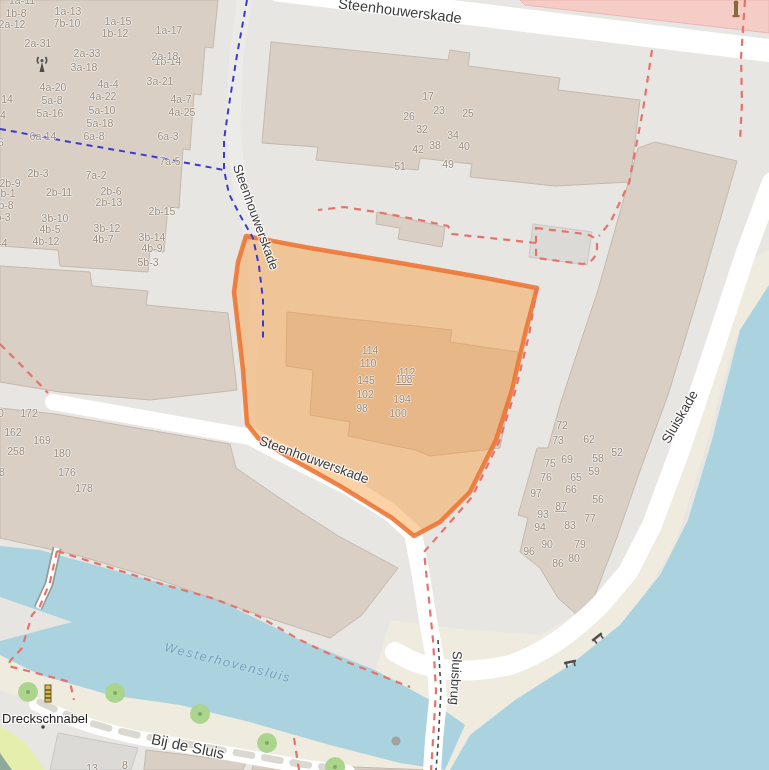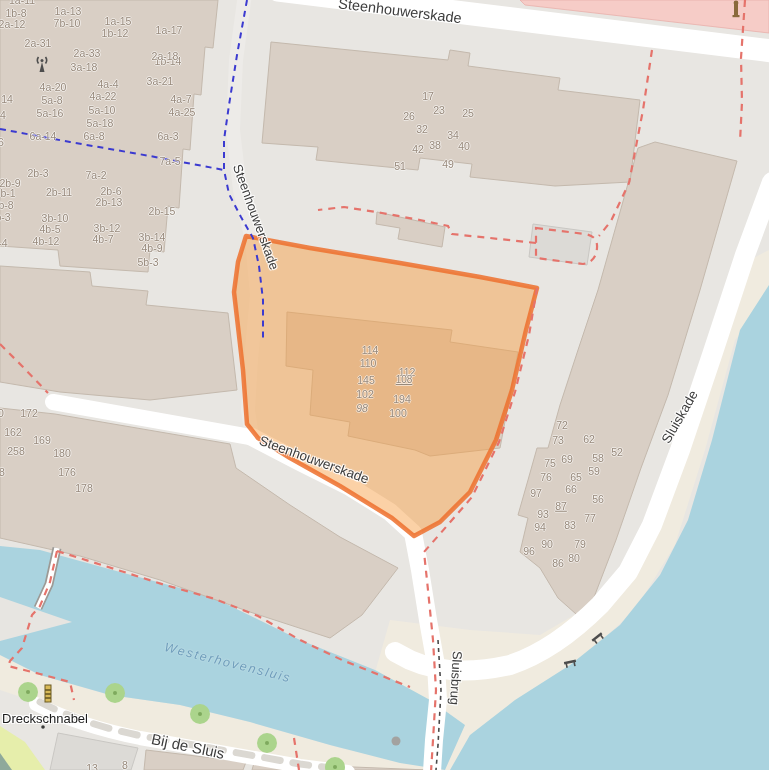--- a/index.html
+++ b/index.html
@@ -220,21 +220,21 @@
       <span class="lbl housenumber" style="left: 464px; top: 146px; font-size: 10.5px; transform: translate(-50%, -50%) rotate(0deg);">40</span>
       <span class="lbl housenumber" style="left: 400px; top: 166px; font-size: 10.5px; transform: translate(-50%, -50%) rotate(0deg);">51</span>
       <span class="lbl housenumber" style="left: 448px; top: 164px; font-size: 10.5px; transform: translate(-50%, -50%) rotate(0deg);">49</span>
       <span class="lbl housenumber" style="left: 370px; top: 350px; font-size: 10.5px; transform: translate(-50%, -50%) rotate(0deg);">114</span>
       <span class="lbl housenumber" style="left: 368px; top: 363px; font-size: 10.5px; transform: translate(-50%, -50%) rotate(0deg);">110</span>
       <span class="lbl housenumber" style="left: 407px; top: 372px; font-size: 10.5px; transform: translate(-50%, -50%) rotate(0deg);">112</span>
       <span class="lbl housenumber" style="left: 366px; top: 380px; font-size: 10.5px; transform: translate(-50%, -50%) rotate(0deg);">145</span>
       <span class="lbl housenumber" style="left: 404px; top: 380px; font-size: 10px; transform: translate(-50%, -50%) rotate(0deg); text-decoration: underline;">108</span>
       <span class="lbl housenumber" style="left: 365px; top: 394px; font-size: 10.5px; transform: translate(-50%, -50%) rotate(0deg);">102</span>
       <span class="lbl housenumber" style="left: 402px; top: 399px; font-size: 10.5px; transform: translate(-50%, -50%) rotate(0deg);">194</span>
-      <span class="lbl housenumber" style="left: 362px; top: 408px; font-size: 10.5px; transform: translate(-50%, -50%) rotate(0deg); font-style: italic;">98</span>
+      <span class="lbl housenumber" style="left: 362px; top: 408px; font-size: 10.5px; transform: translate(-50%, -50%) rotate(0deg);">98</span>
       <span class="lbl housenumber" style="left: 398px; top: 413px; font-size: 10.5px; transform: translate(-50%, -50%) rotate(0deg);">100</span>
       <span class="lbl housenumber" style="left: 562px; top: 425px; font-size: 10.5px; transform: translate(-50%, -50%) rotate(0deg);">72</span>
       <span class="lbl housenumber" style="left: 558px; top: 440px; font-size: 10.5px; transform: translate(-50%, -50%) rotate(0deg);">73</span>
       <span class="lbl housenumber" style="left: 589px; top: 439px; font-size: 10.5px; transform: translate(-50%, -50%) rotate(0deg);">62</span>
       <span class="lbl housenumber" style="left: 617px; top: 452px; font-size: 10.5px; transform: translate(-50%, -50%) rotate(0deg);">52</span>
       <span class="lbl housenumber" style="left: 550px; top: 463px; font-size: 10.5px; transform: translate(-50%, -50%) rotate(0deg);">75</span>
       <span class="lbl housenumber" style="left: 567px; top: 459px; font-size: 10.5px; transform: translate(-50%, -50%) rotate(0deg);">69</span>
       <span class="lbl housenumber" style="left: 598px; top: 458px; font-size: 10.5px; transform: translate(-50%, -50%) rotate(0deg);">58</span>
       <span class="lbl housenumber" style="left: 594px; top: 471px; font-size: 10.5px; transform: translate(-50%, -50%) rotate(0deg);">59</span>
       <span class="lbl housenumber" style="left: 546px; top: 477px; font-size: 10.5px; transform: translate(-50%, -50%) rotate(0deg);">76</span>

